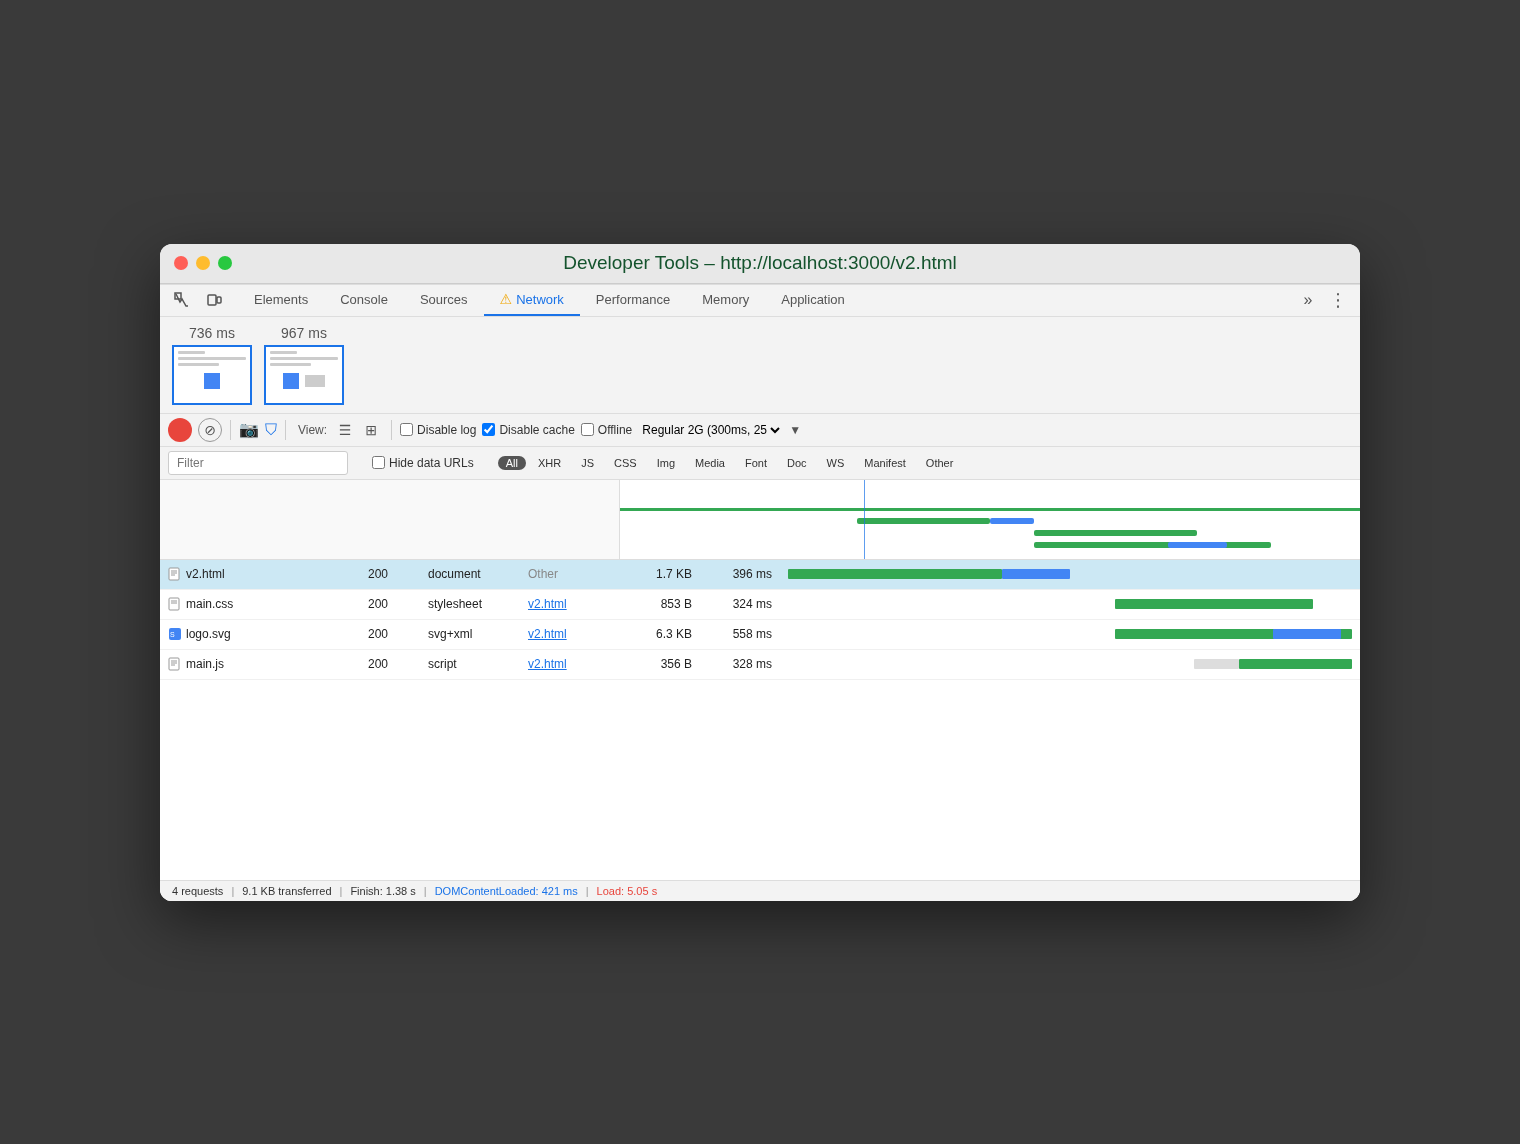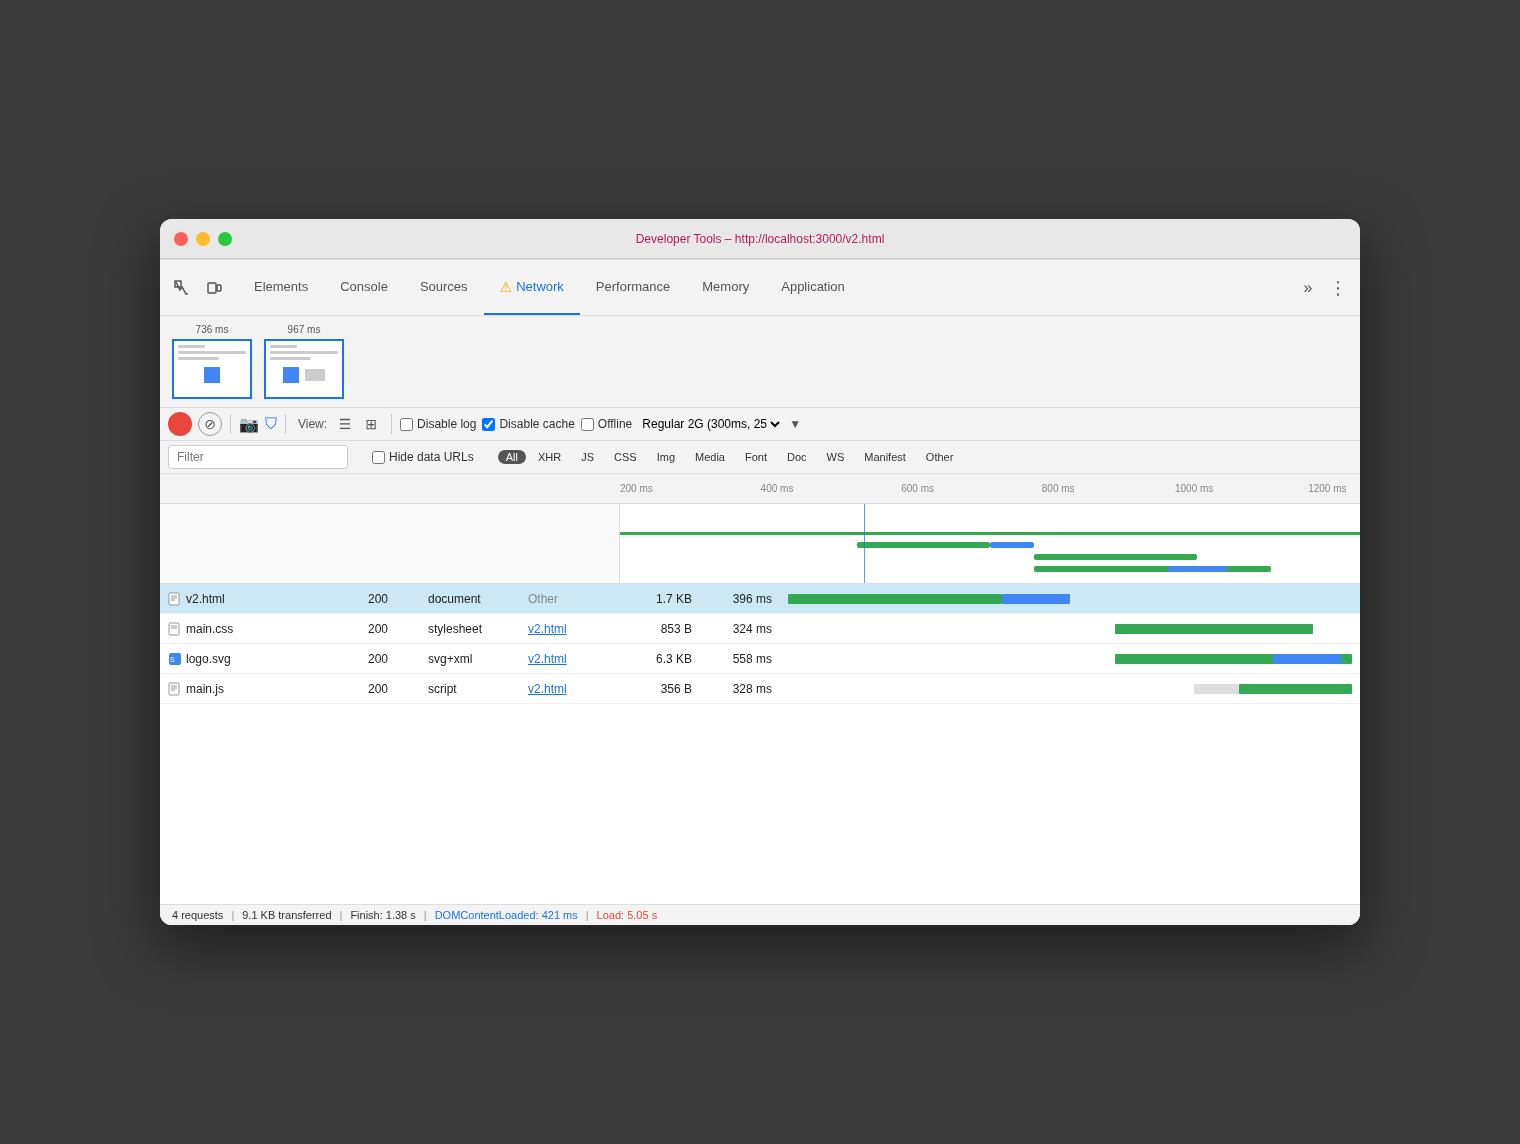--- a/index.html
+++ b/index.html
@@ -37,34 +37,34 @@
       width: 14px;
       height: 14px;
       border-radius: 50%;
       border: none;
       cursor: pointer;
     }
     .win-btn.close { background: #ff5f57; }
     .win-btn.minimize { background: #febc2e; }
     .win-btn.maximize { background: #28c840; }
     .title-text {
-      font-size: 12px;
-      color: #be185d;
+      font-size: 19px;
+      color: #14532d;
     }
     .devtools {
       background: #fff;
       border-top: 1px solid #ddd;
     }
     .toolbar {
       display: flex;
       align-items: center;
       border-bottom: 1px solid #ddd;
       background: #f3f3f3;
       padding: 0 8px;
-      height: 56px;
+      height: 32px;
       gap: 2px;
     }
     .toolbar-icons {
       display: flex;
       align-items: center;
       gap: 4px;
       margin-right: 8px;
     }
     .toolbar-icon-btn {
       width: 28px;
@@ -133,21 +133,21 @@
       display: flex;
       gap: 12px;
     }
     .filmstrip-item {
       display: flex;
       flex-direction: column;
       align-items: center;
       gap: 4px;
     }
     .filmstrip-time {
-      font-size: 10px;
+      font-size: 14px;
       color: #555;
     }
     .filmstrip-thumb {
       width: 80px;
       height: 60px;
       border: 2px solid #1a73e8;
       background: #fff;
       display: flex;
       align-items: center;
       justify-content: center;
@@ -544,31 +544,20 @@
         <button class="filter-type-btn">Img</button>
         <button class="filter-type-btn">Media</button>
         <button class="filter-type-btn">Font</button>
         <button class="filter-type-btn">Doc</button>
         <button class="filter-type-btn">WS</button>
         <button class="filter-type-btn">Manifest</button>
         <button class="filter-type-btn">Other</button>
       </div>
     </div>
 
-    <div class="timeline-header">
-      <div style="width:460px;min-width:460px;"></div>
-      <div class="timeline-ticks" style="position:relative;padding:0;">
-        <span class="tick" style="left:0px;">200 ms</span>
-        <span class="tick" style="left:19%;">400 ms</span>
-        <span class="tick" style="left:38%;">600 ms</span>
-        <span class="tick" style="left:57%;">800 ms</span>
-        <span class="tick" style="left:75%;">1000 ms</span>
-        <span class="tick" style="left:93%;">1200 ms</span>
-      </div>
-    </div>
 
     <div class="timeline-chart">
       <div style="position:absolute;left:0;top:0;width:460px;height:100%;background:#f9f9f9;border-right:1px solid #ddd;"></div>
       <div style="position:absolute;left:460px;right:0;top:0;height:100%;">
 
         <div style="position:absolute;top:28px;left:0;right:0;height:3px;background:#34a853;"></div>
 
         <div style="position:absolute;top:38px;left:32%;width:18%;height:6px;background:#34a853;border-radius:2px;"></div>
         <div style="position:absolute;top:38px;left:50%;width:6%;height:6px;background:#4285f4;border-radius:2px;"></div>
 

